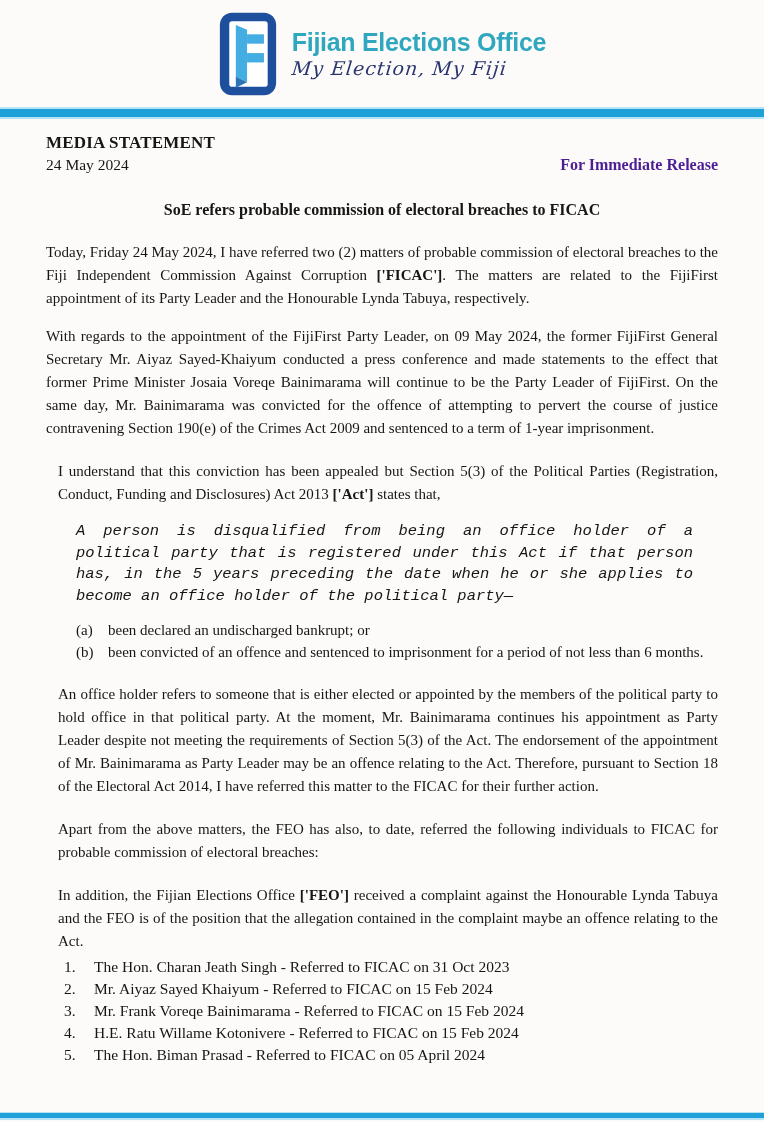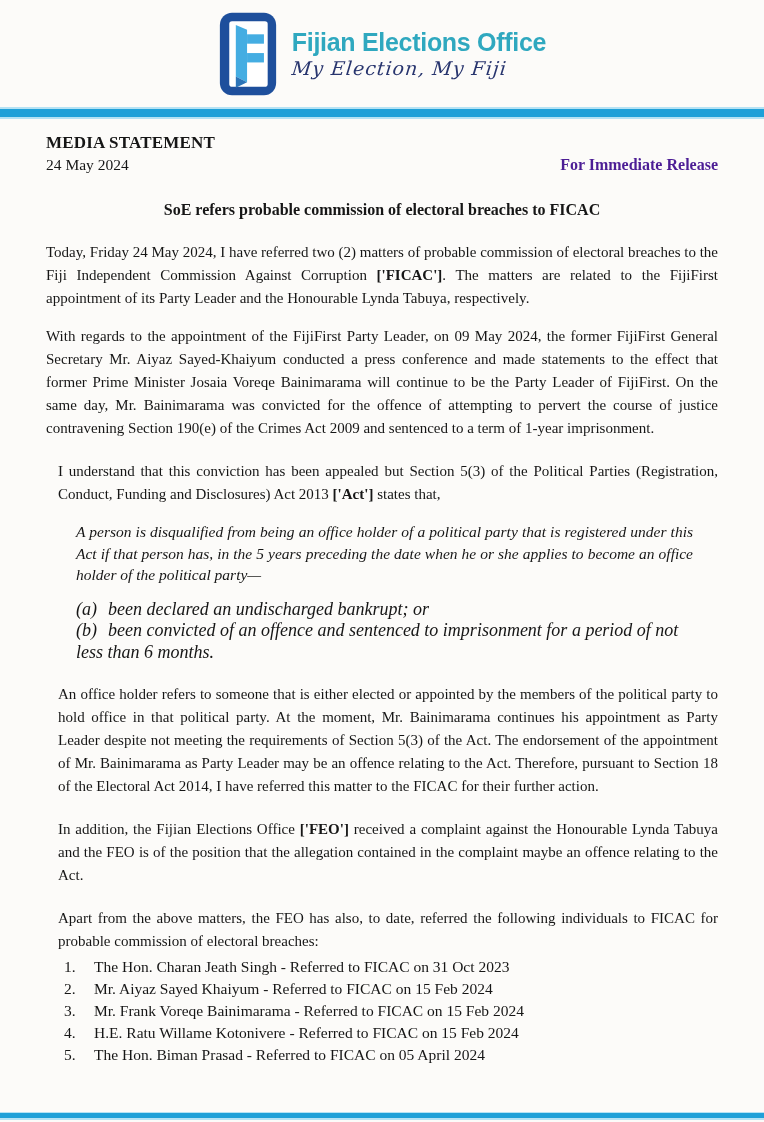--- a/index.html
+++ b/index.html
@@ -85,25 +85,25 @@
   p.first { margin-top: 22px; }
   p.gap-lg { margin-top: 20px; margin-left: 12px; }
   .bold-inline { font-weight: bold; }
   
   .quote {
     margin: 15px 25px 0 30px;
     font-style: italic;
     font-size: 15.5px;
     line-height: 21.5px;
     text-align: justify;
+    font-family: Liberation Mono, monospace;
   }
   .quote-items { margin: 13px 10px 0 30px; }
   .quote-item {
-    font-style: italic;
-    font-size: 18px;
+    font-size: 15px;
     line-height: 21.5px;
   }
   .quote-item .marker { display: inline-block; width: 32px; }
   
   .referral-list { margin: 3px 0 0 18px; list-style: none; }
   .referral-item { font-size: 15.5px; line-height: 22px; }
   .referral-item .num { display: inline-block; width: 30px; text-align: left; }
   
   .bottom-bar {
     position: absolute;
@@ -157,23 +157,23 @@
 
     <div class="quote">A person is disqualified from being an office holder of a political party that is registered under this Act if that person has, in the 5 years preceding the date when he or she applies to become an office holder of the political party—</div>
 
     <div class="quote-items">
       <div class="quote-item"><span class="marker">(a)</span><span>been declared an undischarged bankrupt; or</span></div>
       <div class="quote-item"><span class="marker">(b)</span><span>been convicted of an offence and sentenced to imprisonment for a period of not less than 6 months.</span></div>
     </div>
 
     <p class="body-par gap-lg">An office holder refers to someone that is either elected or appointed by the members of the political party to hold office in that political party. At the moment, Mr. Bainimarama continues his appointment as Party Leader despite not meeting the requirements of Section 5(3) of the Act. The endorsement of the appointment of Mr. Bainimarama as Party Leader may be an offence relating to the Act. Therefore, pursuant to Section 18 of the Electoral Act 2014, I have referred this matter to the FICAC for their further action.</p>
 
+    <p class="body-par gap-lg">Apart from the above matters, the FEO has also, to date, referred the following individuals to FICAC for probable commission of electoral breaches:</p>
+
     <p class="body-par gap-lg"><span>In addition, the Fijian Elections Office </span><span class="bold-inline">['FEO']</span><span> received a complaint against the Honourable Lynda Tabuya and the FEO is of the position that the allegation contained in the complaint maybe an offence relating to the Act.</span></p>
-
-    <p class="body-par gap-lg">Apart from the above matters, the FEO has also, to date, referred the following individuals to FICAC for probable commission of electoral breaches:</p>
 
     <ol class="referral-list">
       <li class="referral-item"><span class="num">1.</span><span>The Hon. Charan Jeath Singh - Referred to FICAC on 31 Oct 2023</span></li>
       <li class="referral-item"><span class="num">2.</span><span>Mr. Aiyaz Sayed Khaiyum - Referred to FICAC on 15 Feb 2024</span></li>
       <li class="referral-item"><span class="num">3.</span><span>Mr. Frank Voreqe Bainimarama - Referred to FICAC on 15 Feb 2024</span></li>
       <li class="referral-item"><span class="num">4.</span><span>H.E. Ratu Willame Kotonivere - Referred to FICAC on 15 Feb 2024</span></li>
       <li class="referral-item"><span class="num">5.</span><span>The Hon. Biman Prasad - Referred to FICAC on 05 April 2024</span></li>
     </ol>
 
   </div>

